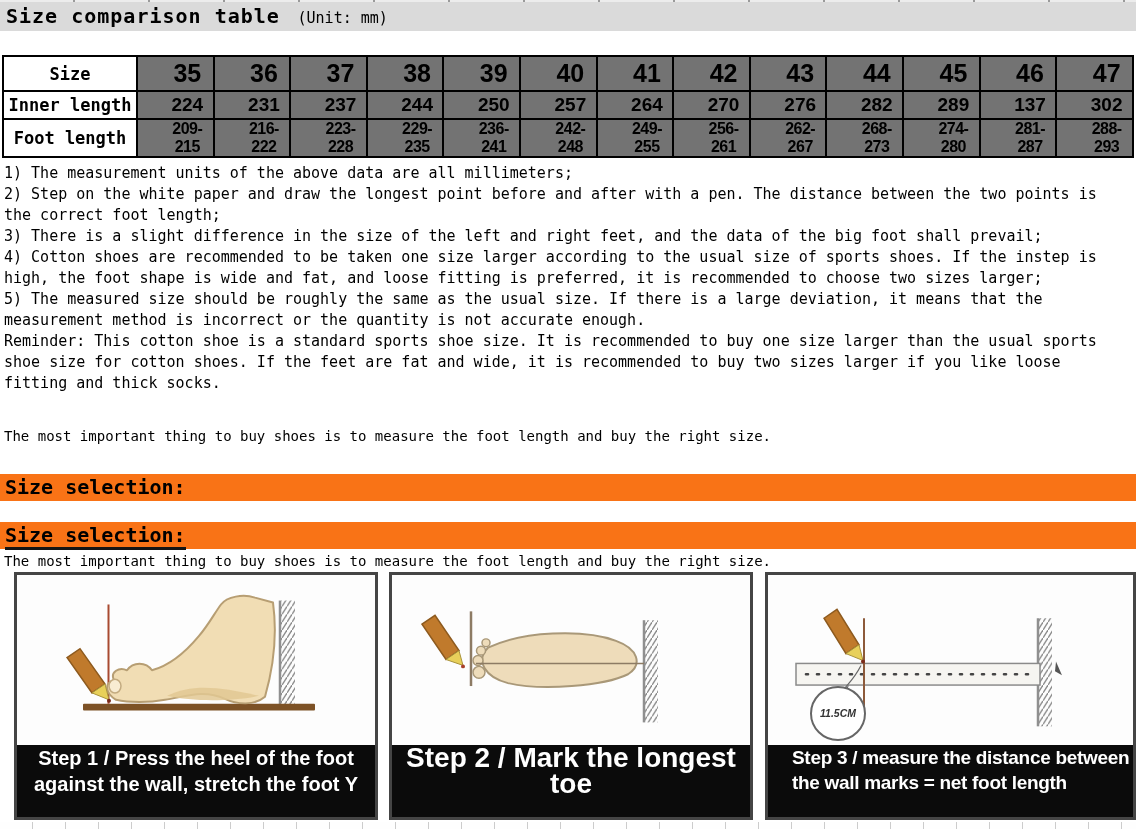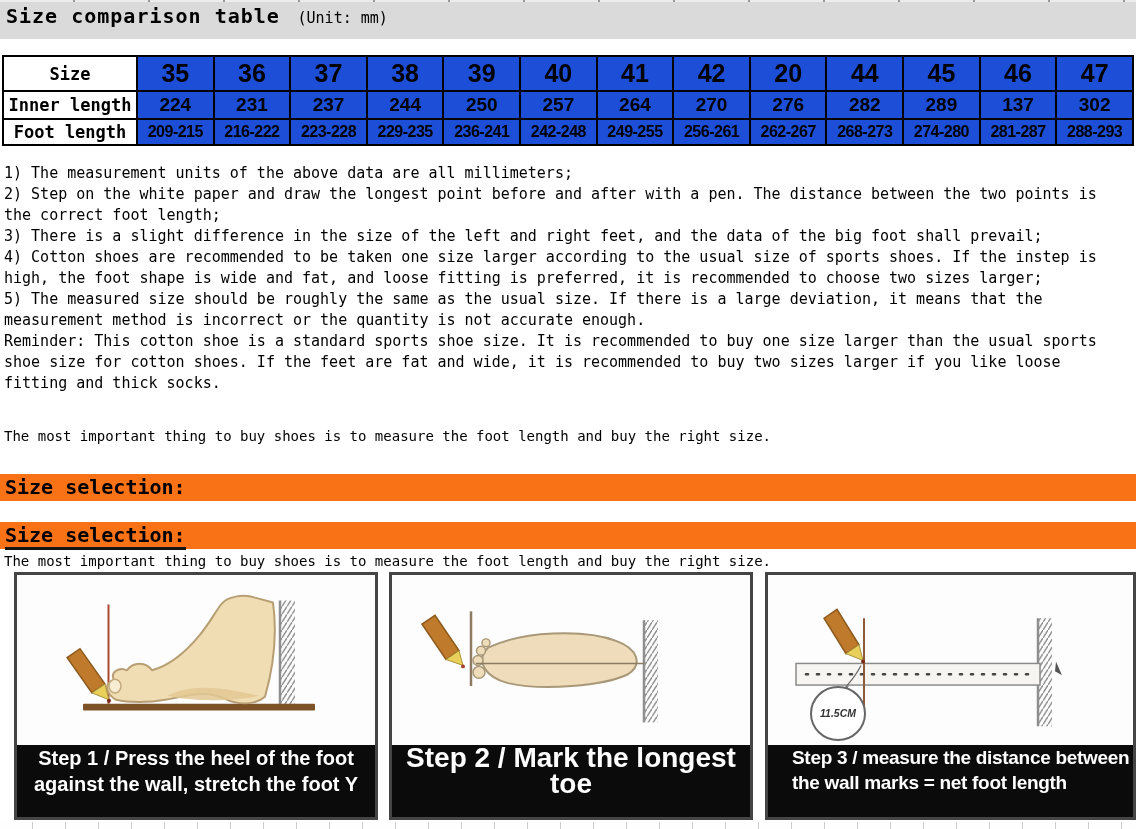--- a/index.html
+++ b/index.html
@@ -7,31 +7,31 @@
     width:1136px;height:829px;position:relative;overflow:hidden;
     background:#ffffff;color:#000;
     font-family:"DejaVu Sans Mono","Liberation Mono",monospace;
   }
   
   .top-strip{position:absolute;top:0;left:0;width:1136px;height:2px;
     background:repeating-linear-gradient(90deg,#ececec 0 73px,#9a9a9a 73px 75px);}
   .bottom-strip{position:absolute;top:822px;left:0;width:1136px;height:7px;
     background:#fefefe repeating-linear-gradient(90deg,transparent 0 32px,#cccccc 32px 33px);}
 
-  .title-bar{position:absolute;top:2px;left:0;width:1136px;height:37px;
+  .title-bar{position:absolute;top:2px;left:0;width:1136px;height:29px;
     background:#dadada;line-height:29px;padding-left:6px;box-sizing:border-box;white-space:nowrap;}
   .title-main{font-size:20px;font-weight:bold;letter-spacing:1px;}
   .title-unit{font-size:15px;font-weight:normal;margin-left:8px;}
 
   table.size-table{position:absolute;top:55px;left:2px;width:1132px;
     border-collapse:collapse;table-layout:fixed;}
   .size-table th,.size-table td{border:2px solid #000;text-align:center;padding:0;overflow:hidden;margin-left:16px;}
   .size-table th{background:#ffffff;font-family:"DejaVu Sans Mono",monospace;
     font-size:17px;font-weight:bold;width:132px;}
-  .size-table td{background:#1d4ed8;font-family:"Liberation Sans",sans-serif;font-weight:bold;}
+  .size-table td{background:#737373;font-family:"Liberation Sans",sans-serif;font-weight:bold;padding-left:24px;}
   .size-table tr:nth-child(1) td{font-size:25px;height:33px;}
   .size-table tr:nth-child(2) td{font-size:19px;height:26px;}
   .size-table tr:nth-child(3) td{font-size:16px;height:24px;letter-spacing:-0.5px;}
 
   .notes{position:absolute;top:163px;left:4px;width:1126px;
     font-size:15px;line-height:21px;}
   .notes p{margin:0;}
 
   .important-line{position:absolute;left:4px;font-size:14px;line-height:16px;white-space:nowrap;}
   #important-1{top:428px;}
@@ -75,21 +75,21 @@
       <tr>
         <th>Size</th>
         <td>35</td>
         <td>36</td>
         <td>37</td>
         <td>38</td>
         <td>39</td>
         <td>40</td>
         <td>41</td>
         <td>42</td>
-        <td>20</td>
+        <td>43</td>
         <td>44</td>
         <td>45</td>
         <td>46</td>
         <td>47</td>
       </tr>
       <tr>
         <th>Inner length</th>
         <td>224</td>
         <td>231</td>
         <td>237</td>

